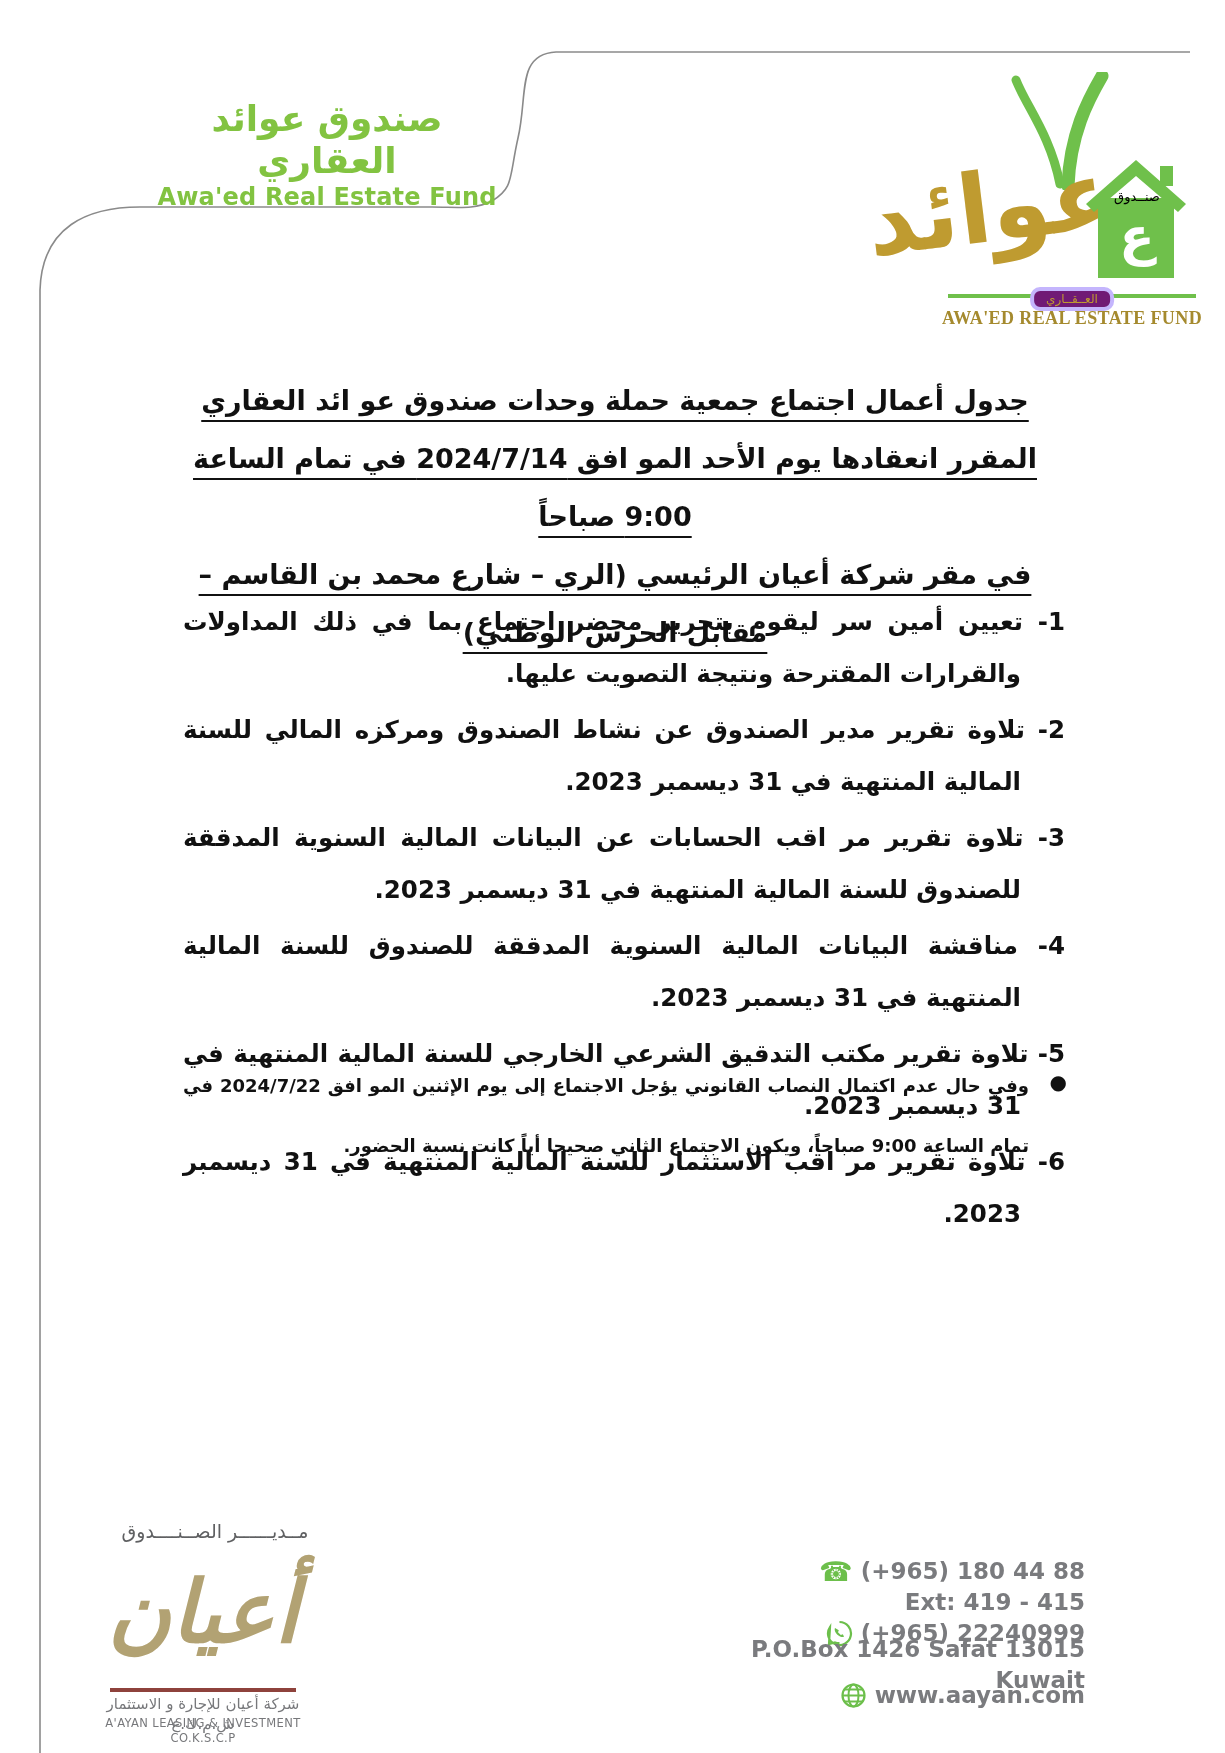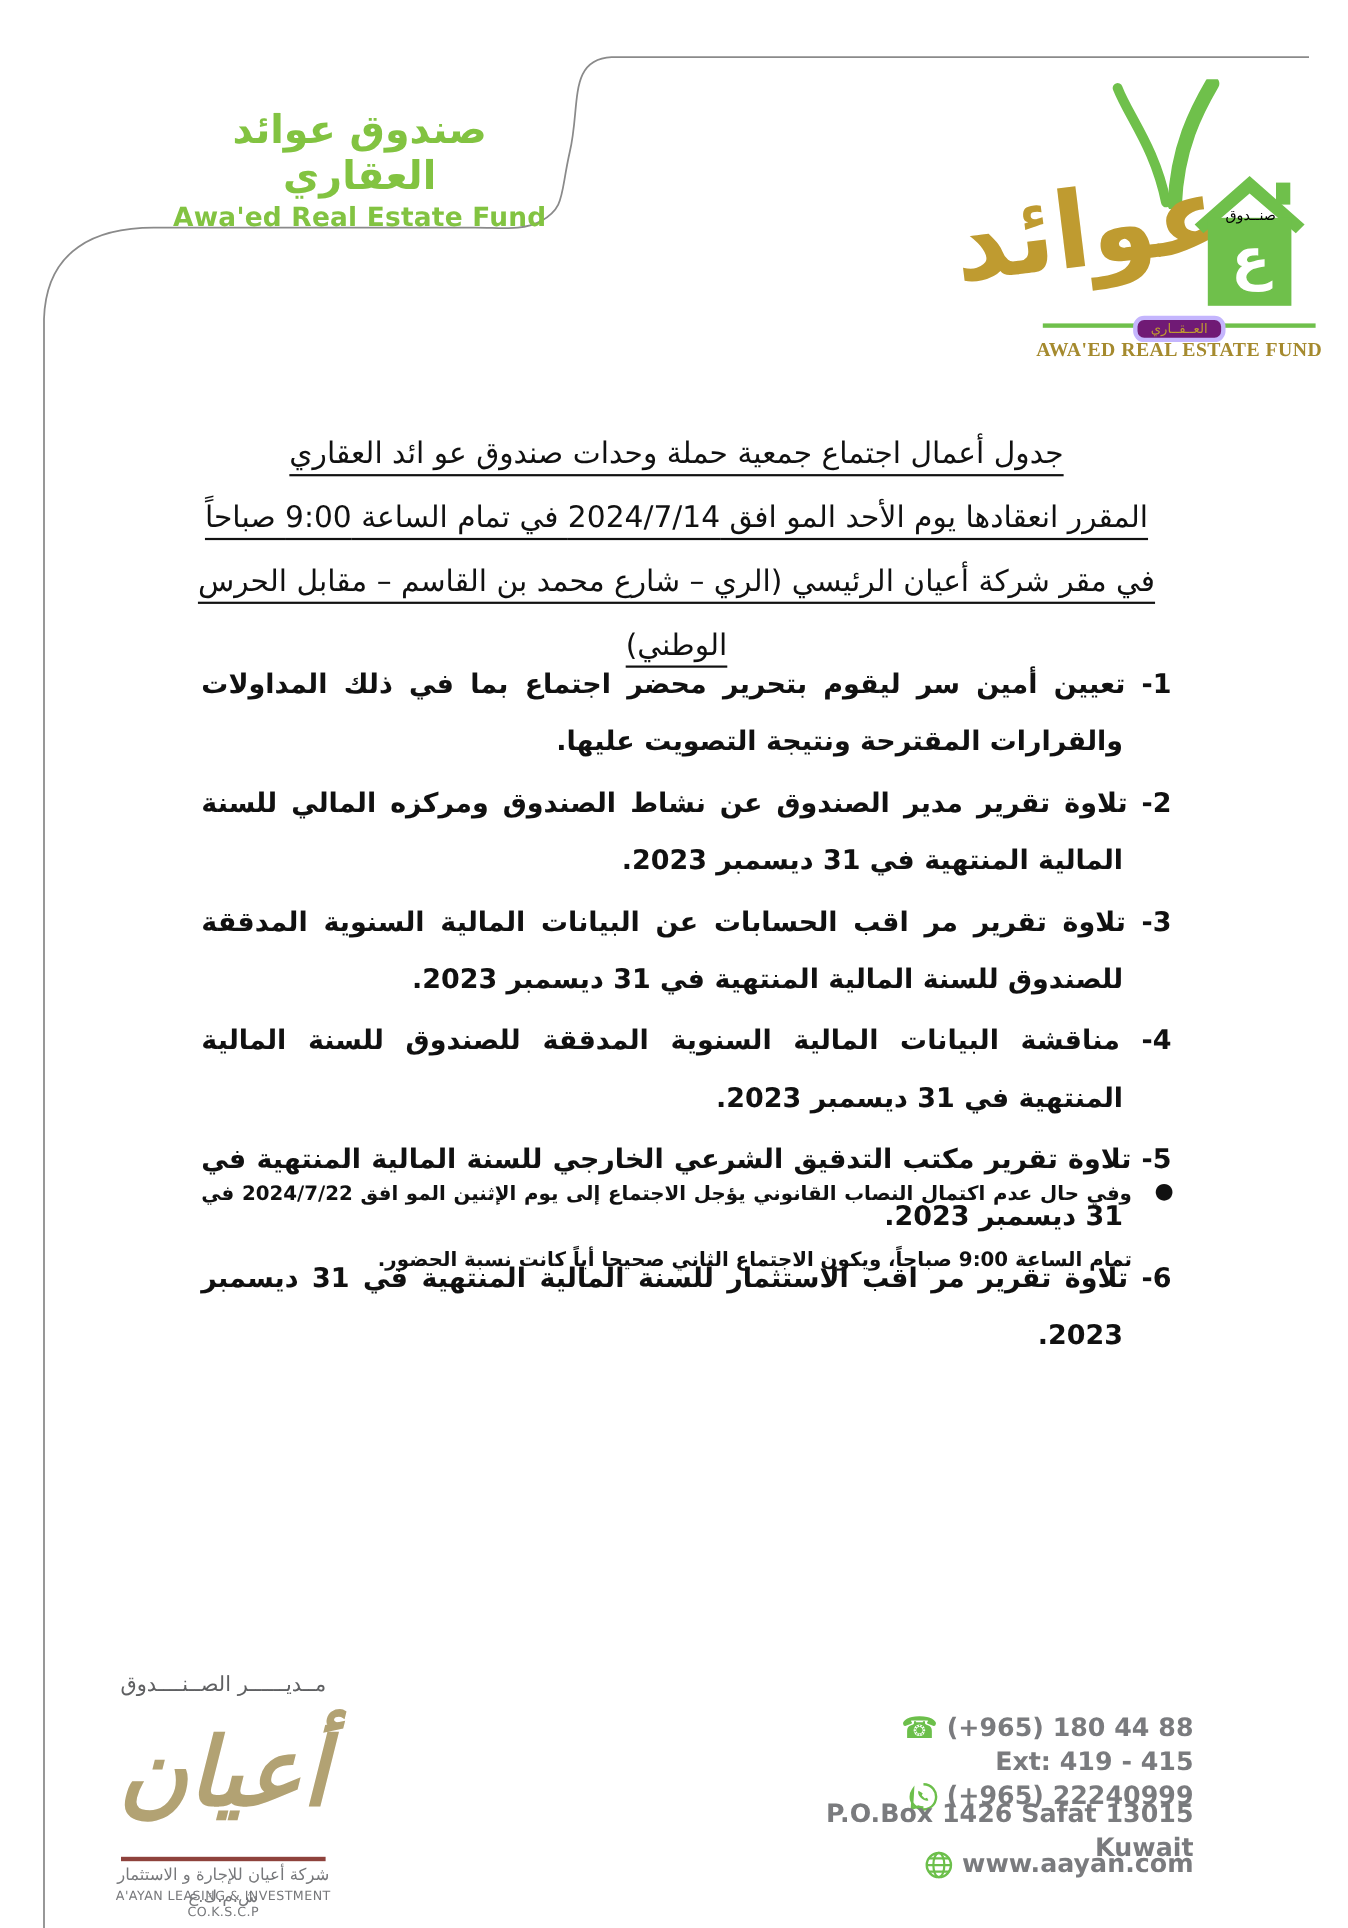--- a/index.html
+++ b/index.html
@@ -40,23 +40,23 @@
     font-size:12px; color:#bf9b30; padding:0 12px; line-height:16px; direction:rtl; white-space:nowrap;
   }
   .fund-logo .logo-en {
     position:absolute; left:-10px; top:238px; width:268px; text-align:center;
     font-family:"Liberation Serif", serif; font-variant:small-caps;
     font-size:18px; font-weight:bold; color:#a58a2e; letter-spacing:0.4px;
   }
 
   
   .title-block {
-    position:absolute; left:160px; top:384px; width:910px;
+    position:absolute; left:160px; top:372px; width:910px;
     text-align:center; direction:rtl; color:#111;
-    font-size:27px; font-weight:normal;
+    font-size:27px; font-weight:bold;
   }
   .title-block .t-line { line-height:58px; }
   .title-block .t-line span {
     text-decoration:underline; text-decoration-thickness:2px; text-underline-offset:10px;
   }
 
   
   .agenda {
     position:absolute; left:183px; top:596px; width:882px;
     direction:rtl; color:#111; list-style:none;
@@ -70,21 +70,21 @@
   
   .note {
     position:absolute; left:183px; top:1056px; width:888px;
     direction:rtl; color:#111; padding-right:42px;
   }
   .note .bullet { position:absolute; right:4px; top:16px; font-size:20px; line-height:20px; }
   .note .txt { font-size:18px; font-weight:bold; line-height:60px; text-align:justify; }
 
   
   .manager-title {
-    position:absolute; left:103px; top:1520px; width:200px; text-align:center;
+    position:absolute; left:115px; top:1520px; width:200px; text-align:center;
     color:#5f6062; font-size:19px; direction:rtl;
   }
   .aayan-logo {
     position:absolute; left:103px; top:1542px; width:200px; text-align:center;
     color:#b2a273; font-size:86px; font-weight:bold; line-height:140px; direction:rtl;font-style:italic;
   }
   .maroon-rule { position:absolute; left:110px; top:1688px; width:186px; height:4px; background:#8e423c; }
   .company-ar {
     position:absolute; left:75px; top:1694px; width:256px; text-align:center;
     color:#77787b; font-size:15px; direction:rtl; line-height:20px;

